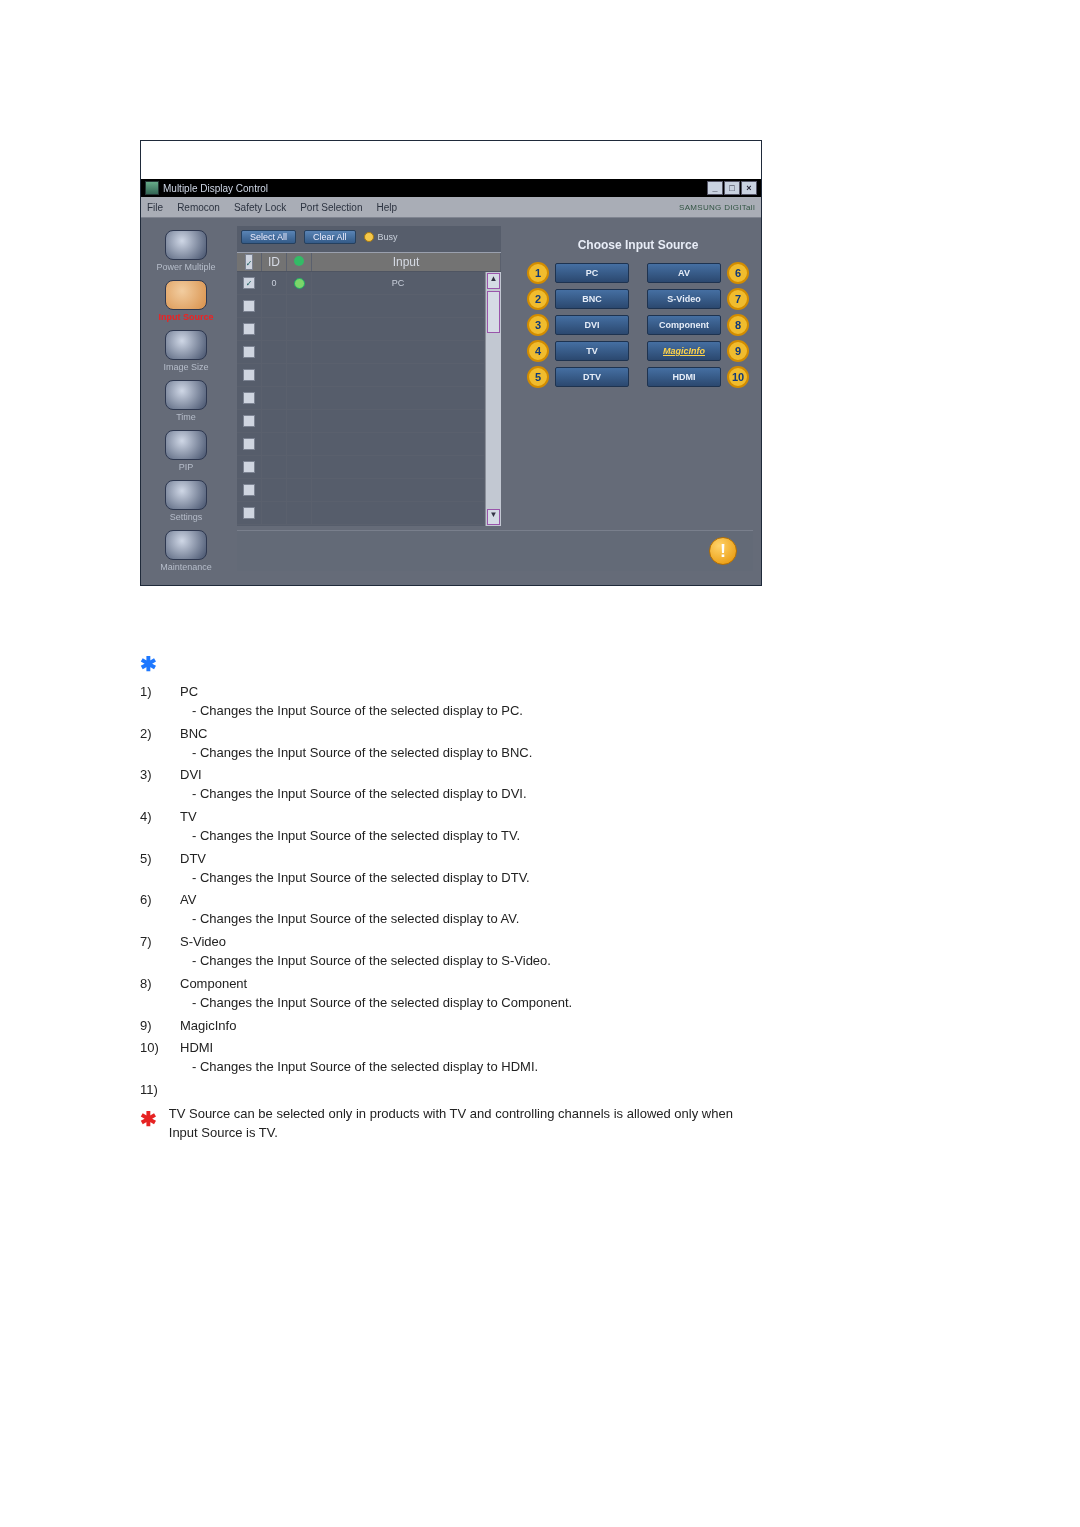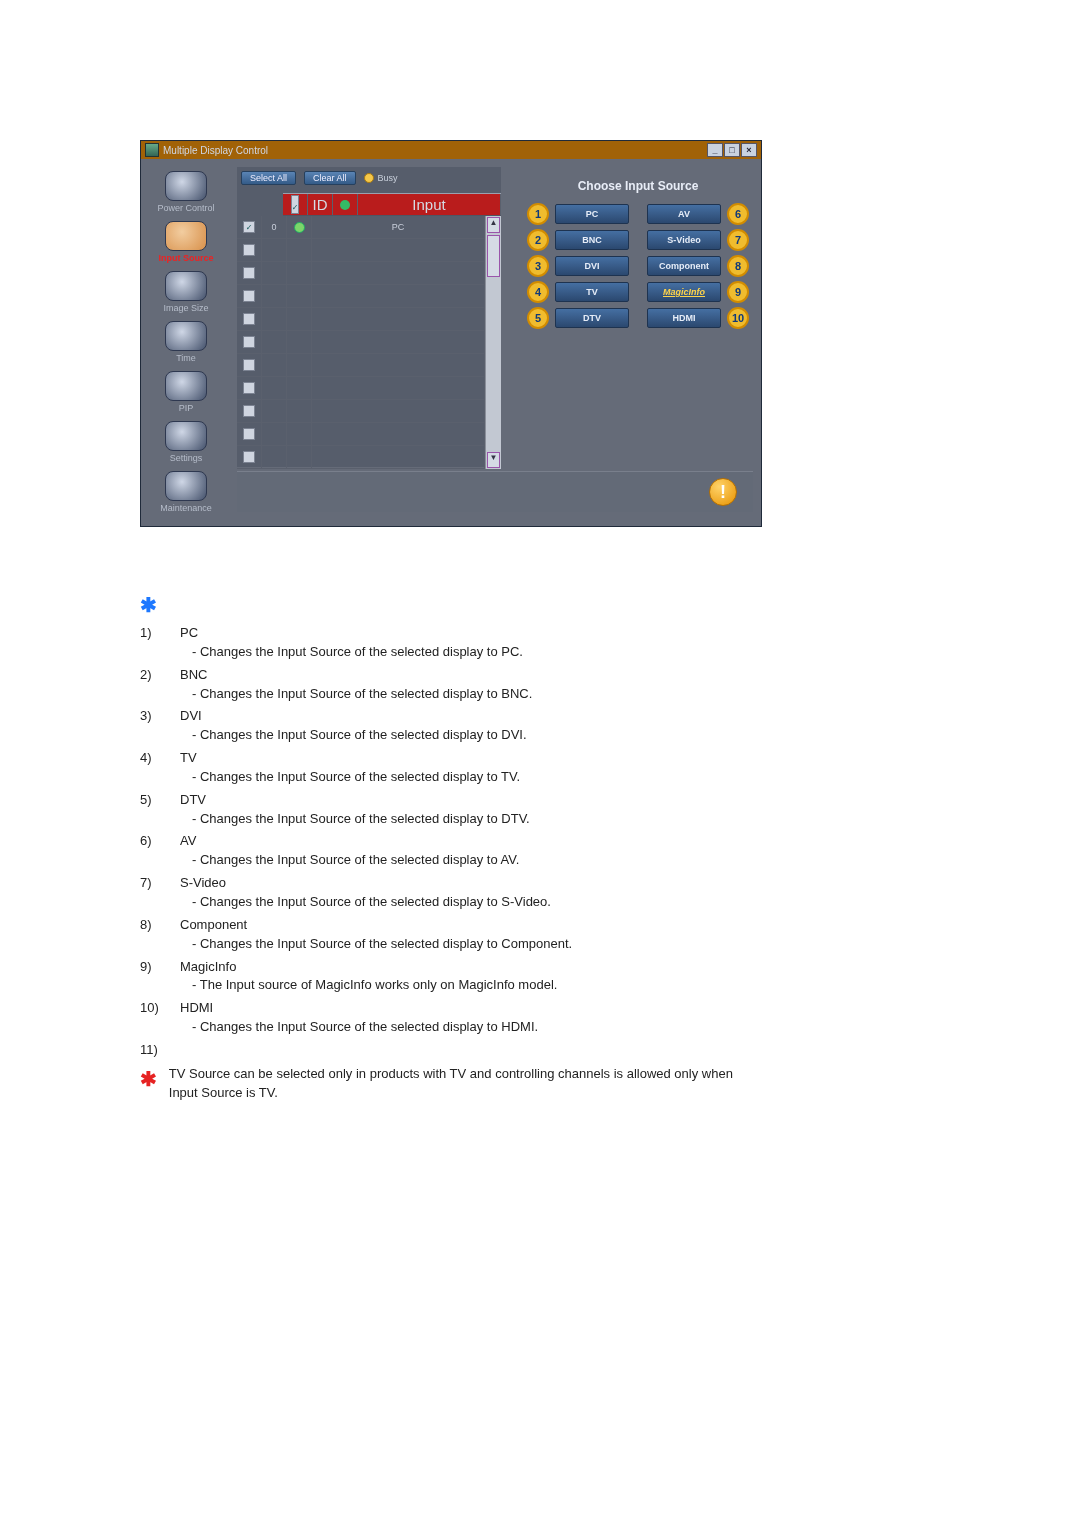--- a/index.html
+++ b/index.html
@@ -15,27 +15,28 @@
     box-sizing: border-box;
   }
   
   .mock-window {
     width: 620px;
     border: 1px solid #1f2a3a;
     margin-left: 0px;
   }
   .titlebar {
     height: 18px;
-    background: #a16207;
+    background: #000000;
     color: #cfd7e6;
     font-size: 10px;
     display: flex;
     align-items: center;
     padding: 0 4px;
     justify-content: space-between;
+    margin-top: 38px;
   }
   .titlebar .left { display:flex; align-items:center; gap:4px; }
   .titlebar .winicon {
     width:12px; height:12px;
     background:linear-gradient(#6a8, #365);
     border:1px solid #233;
   }
   .titlebar .wincontrols { display:flex; gap:1px; }
   .titlebar .wincontrols span {
     display:inline-block; width:14px; height:12px;
@@ -106,22 +107,22 @@
     display:flex; gap:8px; padding:4px 4px 8px 4px;
   }
   .mbtn {
     font-size:9px; padding:1px 8px;
     background: linear-gradient(#5a84b5,#345b88);
     color:#eef; border:1px solid #26405e; border-radius:2px;
   }
   .busy { display:flex; align-items:center; gap:4px; color:#c8cfda; font-size:9px; }
   .busy .dot{ width:8px;height:8px;border-radius:50%; background:#f5c84a; border:1px solid #a97a12;}
   .gridhdr {
-    display:flex; background:#b91c1c; border-top:1px solid #9aa0ae; border-bottom:1px solid #4f5562;
-    font-size:15px; color:#d5dae4;margin-left:46px;
+    display:flex; background:#737373; border-top:1px solid #9aa0ae; border-bottom:1px solid #4f5562;
+    font-size:12px; color:#d5dae4;
   }
   .gridhdr div { padding:2px 0; text-align:center; border-right:1px solid #5a606d; }
   .c-chk{width:24px;} .c-id{width:24px;} .c-dot{width:24px;} .c-input{flex:1;}
   .gridrows { flex:1; overflow:hidden; position:relative; }
   .gridrow { display:flex; border-bottom:1px solid #5a606d; font-size:9px; color:#c9cfdb; height:22px; align-items:center; }
   .gridrow div { text-align:center; border-right:1px solid #5a606d; height:100%; display:flex; align-items:center; justify-content:center; }
   .chkbox { width:10px; height:10px; background:#cfd5e0; border:1px solid #7c8392; }
   .chkbox.on::after { content:"✓"; font-size:8px; color:#155; }
   .greendot { width:9px;height:9px;border-radius:50%;background:#7bd66a;border:1px solid #2a6; }
   .scrollbar {
@@ -191,27 +192,35 @@
         <span class="winicon"></span>
         <span>Multiple Display Control</span>
       </span>
       <span class="wincontrols">
         <span>_</span>
         <span>□</span>
         <span>×</span>
       </span>
     </div>
 
+    <div class="menubar">
+      <span>File</span>
+      <span>Remocon</span>
+      <span>Safety Lock</span>
+      <span>Port Selection</span>
+      <span>Help</span>
+      <span class="brand">SAMSUNG DIGITall</span>
+    </div>
 
     <div class="workspace">
 
       <div class="sidebar">
         <div class="side-item">
           <div class="side-ico"></div>
-          <span>Power Control</span>
+          <span>Power Multiple</span>
         </div>
         <div class="side-item active">
           <div class="side-ico" style="background:radial-gradient(circle at 40% 35%,#f2cda0,#d8904a);"></div>
           <span>Input Source</span>
         </div>
         <div class="side-item">
           <div class="side-ico"></div>
           <span>Image Size</span>
         </div>
         <div class="side-item">
@@ -463,21 +472,20 @@
           <span class="item-num">8)</span>
           <span class="item-body">
             <span class="label">Component</span>
             <span class="desc">- Changes the Input Source of the selected display to Component.</span>
           </span>
         </div>
         <div class="item">
           <span class="item-num">9)</span>
           <span class="item-body">
             <span class="label">MagicInfo</span>
-            <span class="desc">- The Input source of MagicInfo works only on MagicInfo model.</span>
           </span>
         </div>
         <div class="item">
           <span class="item-num">10)</span>
           <span class="item-body">
             <span class="label">HDMI</span>
             <span class="desc">- Changes the Input Source of the selected display to HDMI.</span>
           </span>
         </div>
         <div class="item">

